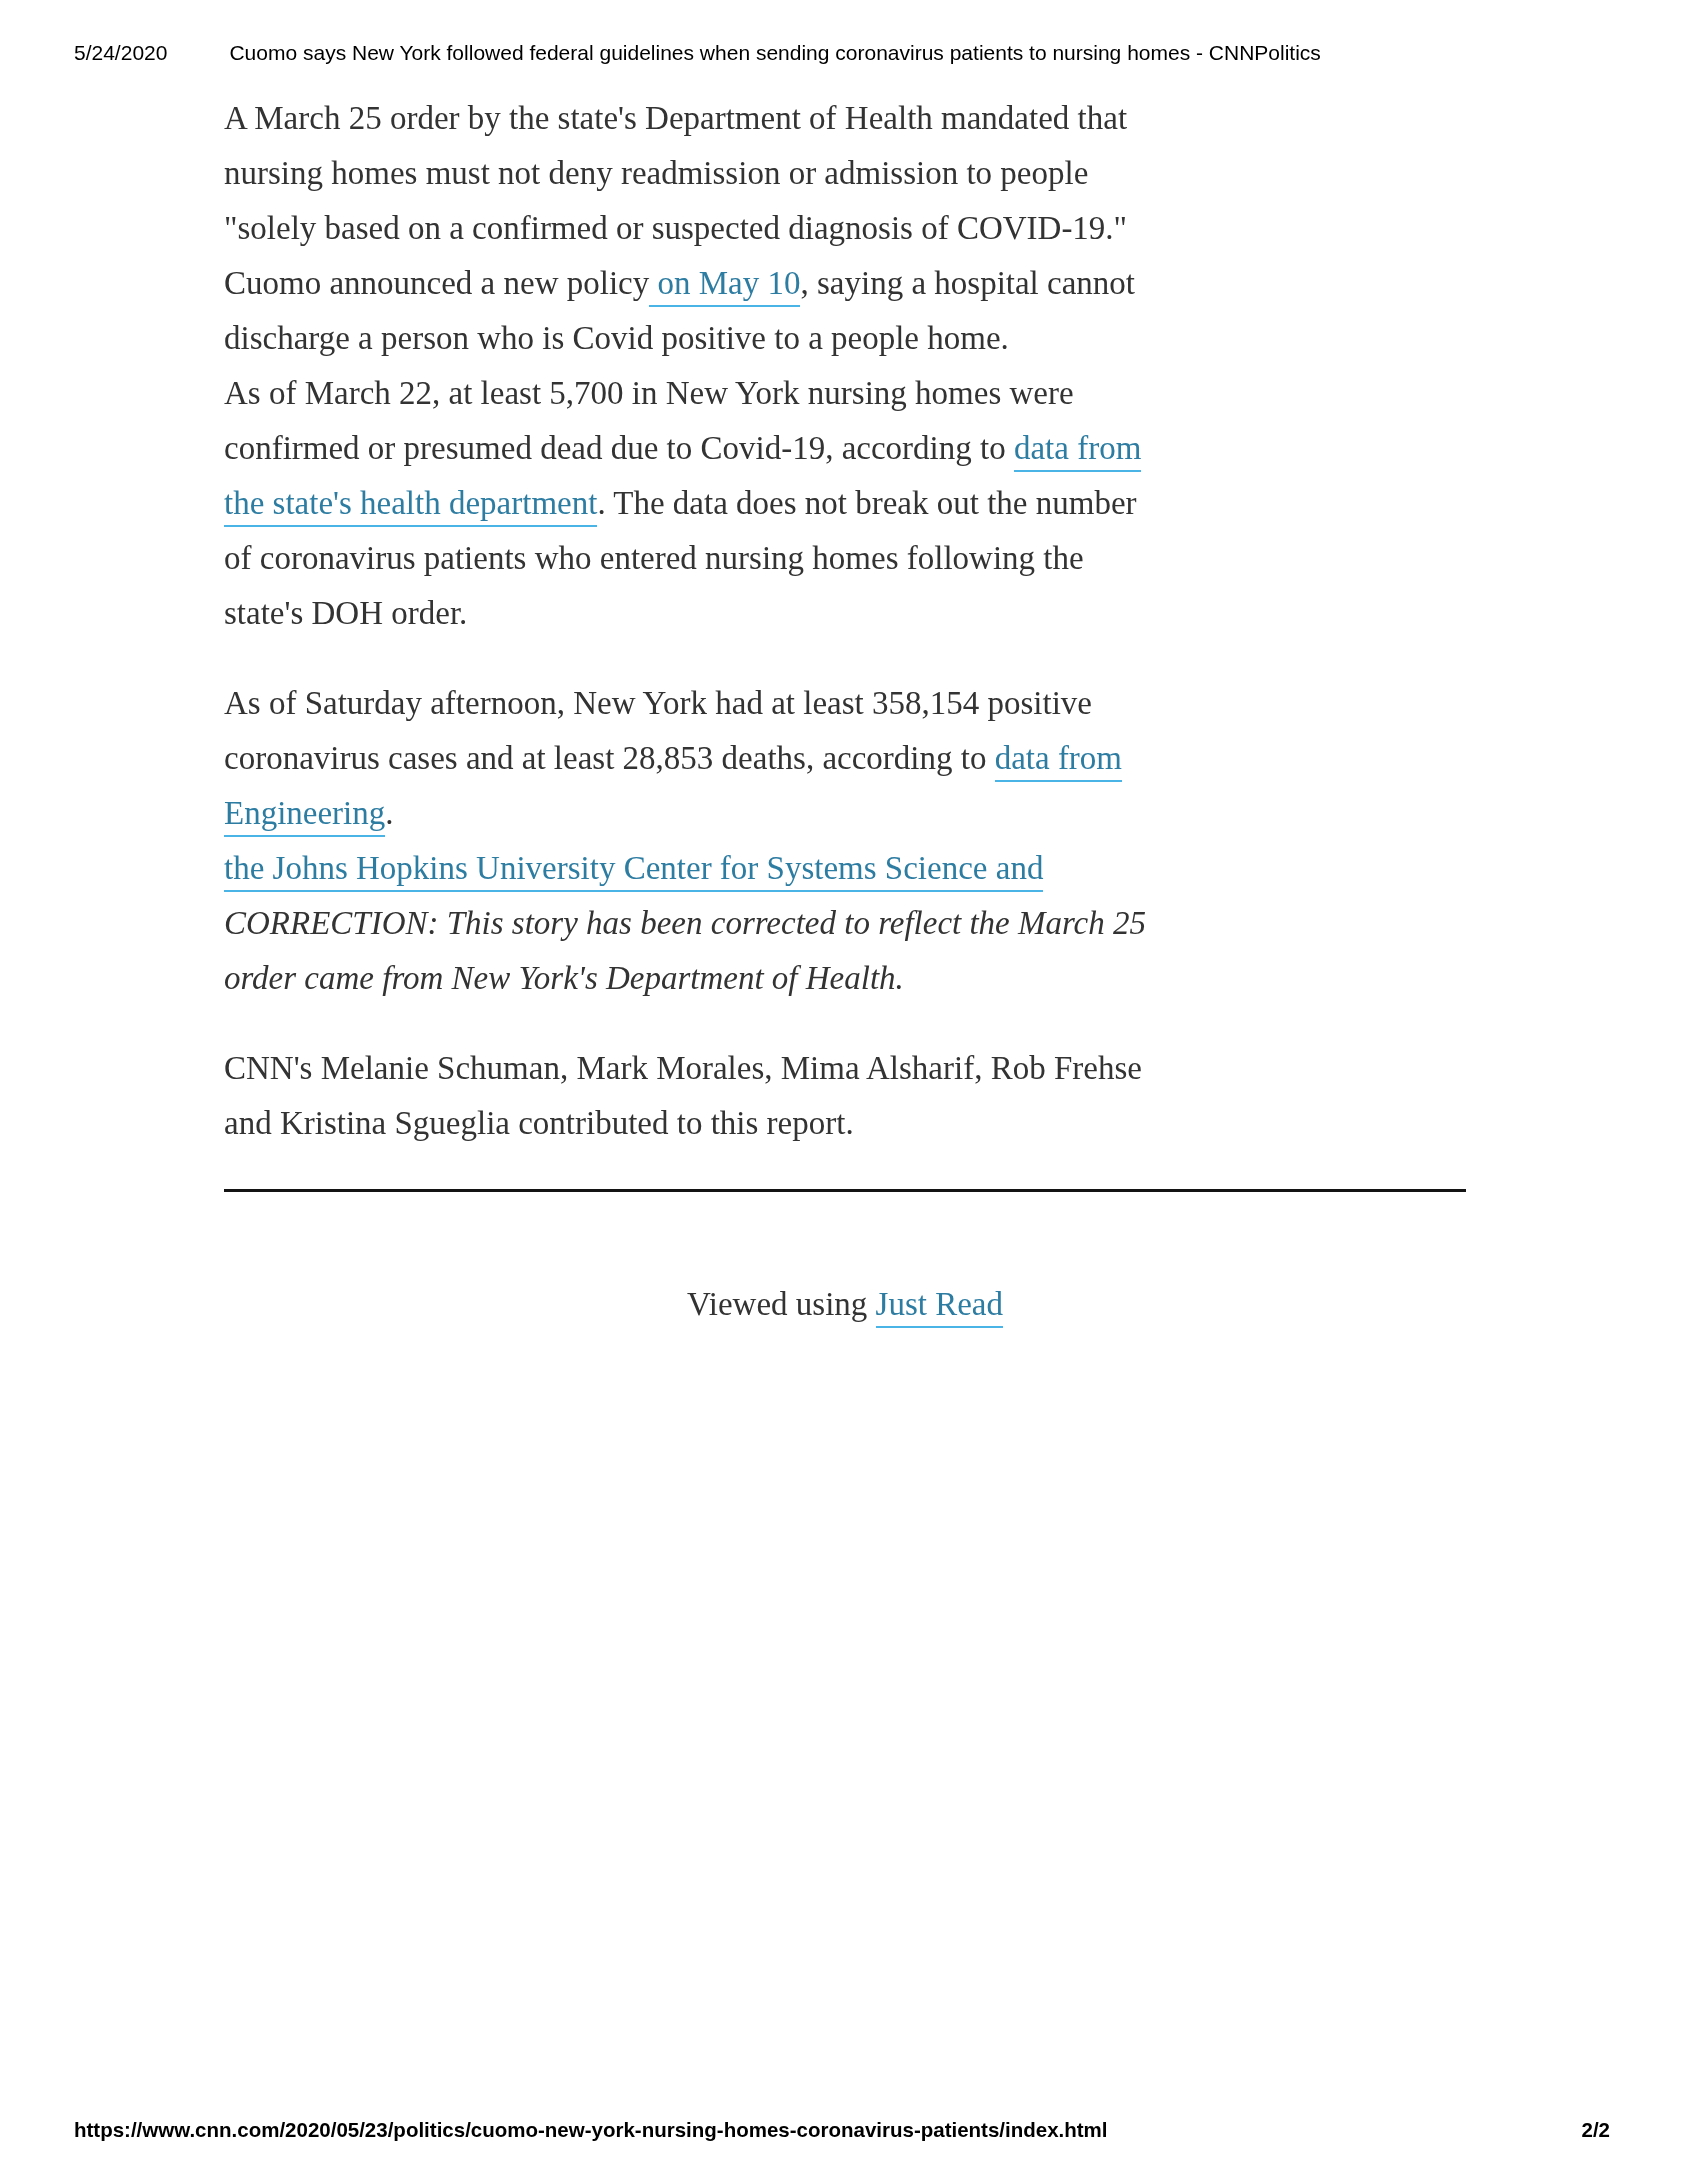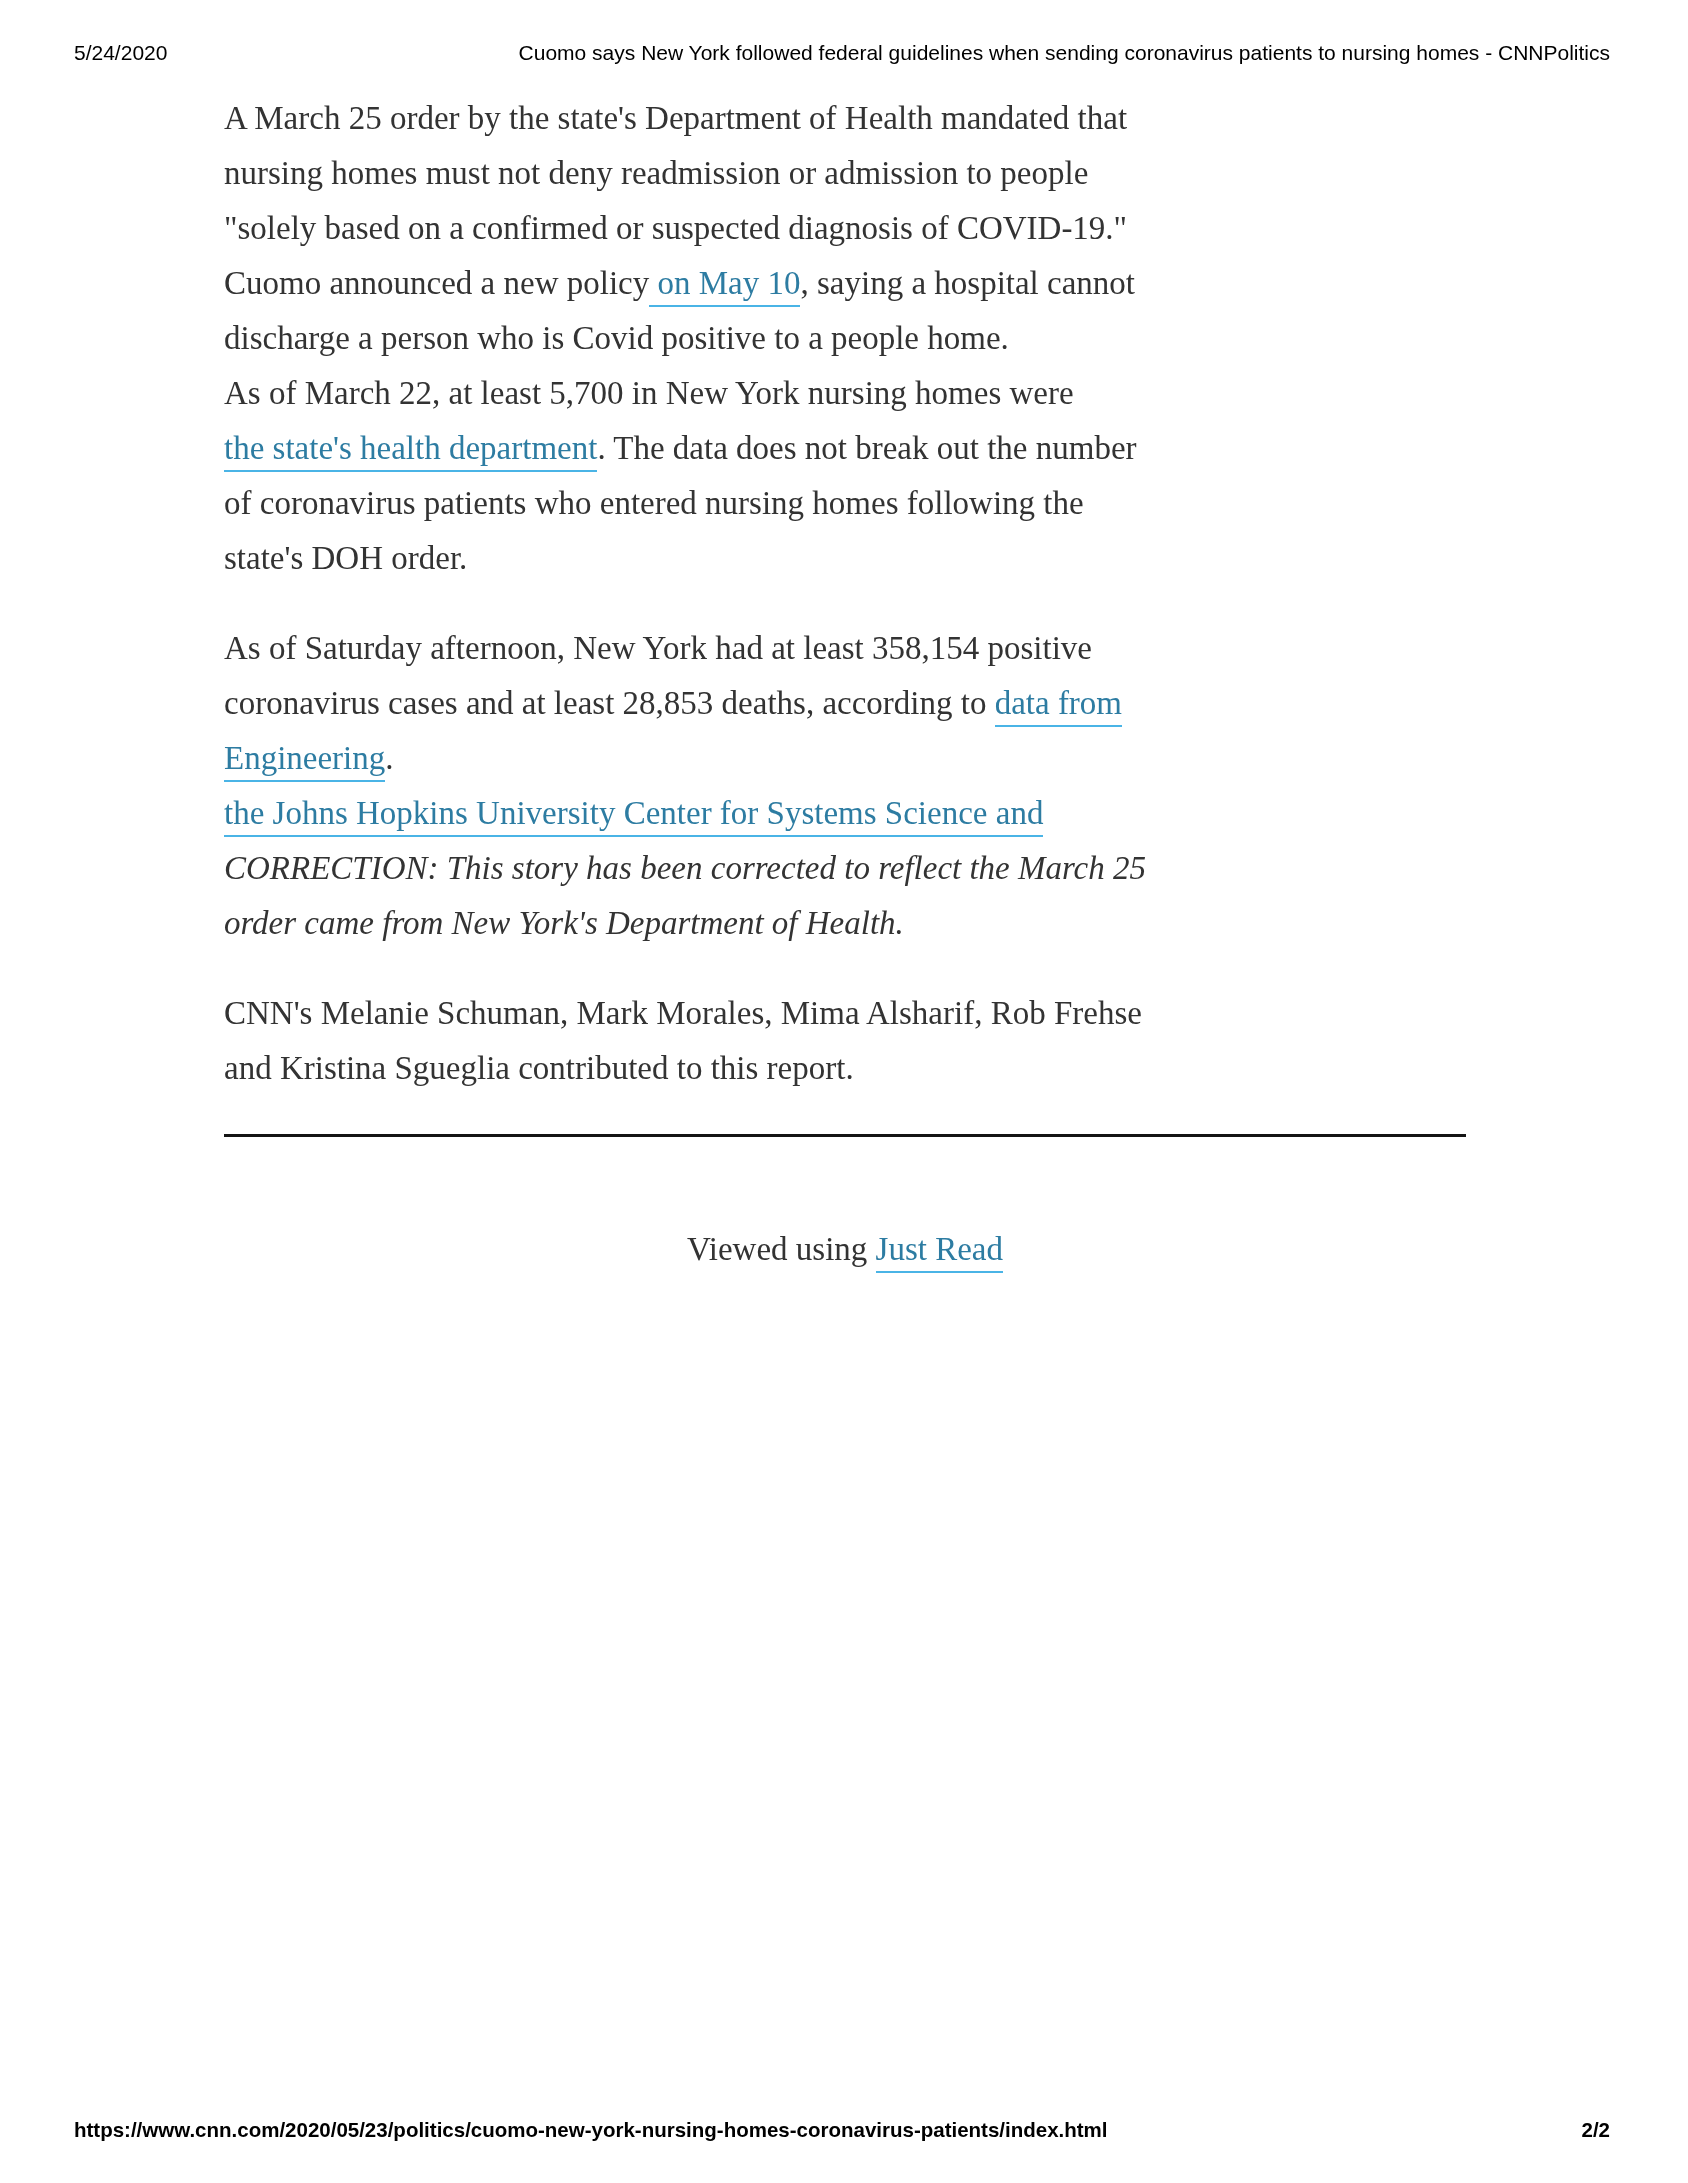--- a/index.html
+++ b/index.html
@@ -16,21 +16,21 @@
     position: absolute;
     top: 41px; left: 74px; right: 72px;
     display: flex;
     align-items: flex-start;
     font-family: "Liberation Sans", sans-serif;
     font-size: 21px;
     color: #000000;
     white-space: nowrap;
   }
   .ph-date { flex: 0 0 auto; }
-  .ph-title { flex: 1 1 auto; text-align: right; padding-left: 49px; overflow: hidden; }
+  .ph-title { flex: 1 1 auto; text-align: left; padding-left: 62px; overflow: hidden; }
   .print-footer {
     position: absolute;
     top: 2118px; left: 74px; right: 72px;
     display: flex;
     justify-content: space-between;
     align-items: flex-start;
     font-family: "Liberation Sans", sans-serif;
     font-size: 20.5px;
     color: #000000;
     white-space: nowrap;
@@ -84,20 +84,21 @@
 
   <main class="content">
 
     <p class="block">
       <span class="ln">A March 25 order by the state's Department of Health mandated that</span>
       <span class="ln">nursing homes must not deny readmission or admission to people</span>
       <span class="ln">"solely based on a confirmed or suspected diagnosis of COVID-19."</span>
       <span class="ln"><span class="seg">Cuomo announced a new policy</span><a class="lnk"> on May 10</a><span class="seg">, saying a hospital cannot</span></span>
       <span class="ln">discharge a person who is Covid positive to a people home.</span>
       <span class="ln">As of March 22, at least 5,700 in New York nursing homes were</span>
+      <span class="ln"><span class="seg">confirmed or presumed dead due to Covid-19, according to </span><a class="lnk">data from</a></span>
       <span class="ln"><a class="lnk">the state's health department</a><span class="seg">. The data does not break out the number</span></span>
       <span class="ln">of coronavirus patients who entered nursing homes following the</span>
       <span class="ln">state's DOH order.</span>
     </p>
 
     <p class="block block-gap">
       <span class="ln">As of Saturday afternoon, New York had at least 358,154 positive</span>
       <span class="ln"><span class="seg">coronavirus cases and at least 28,853 deaths, according to </span><a class="lnk">data from</a></span>
       <span class="ln"><a class="lnk">Engineering</a><span class="seg">.</span></span>
       <span class="ln"><a class="lnk">the Johns Hopkins University Center for Systems Science and</a></span>

